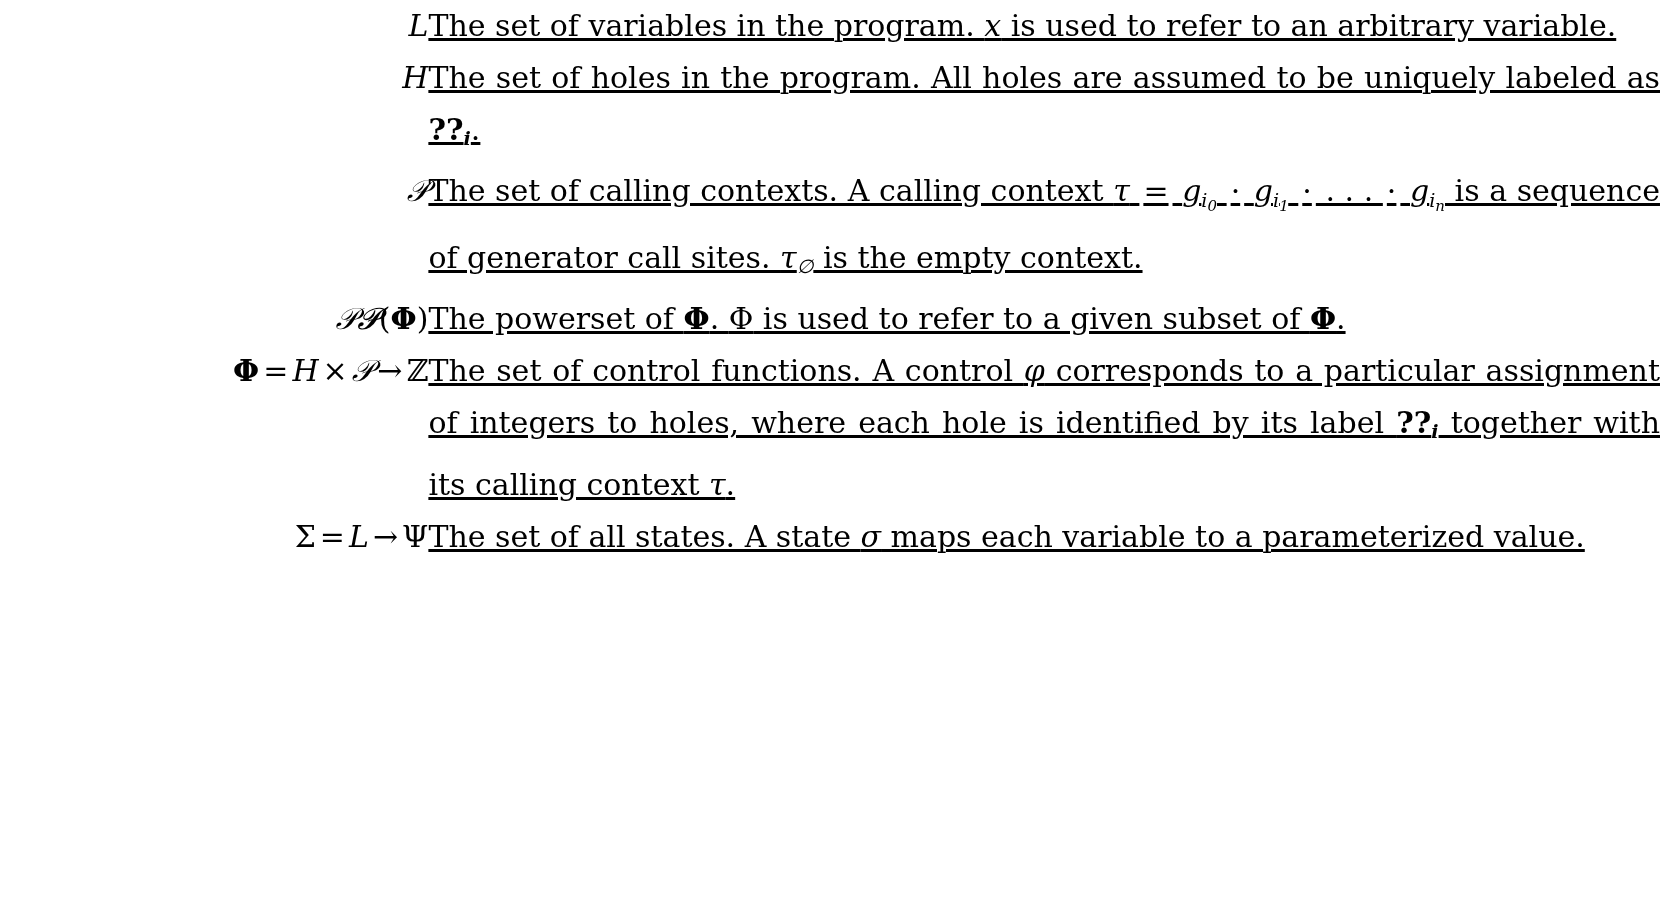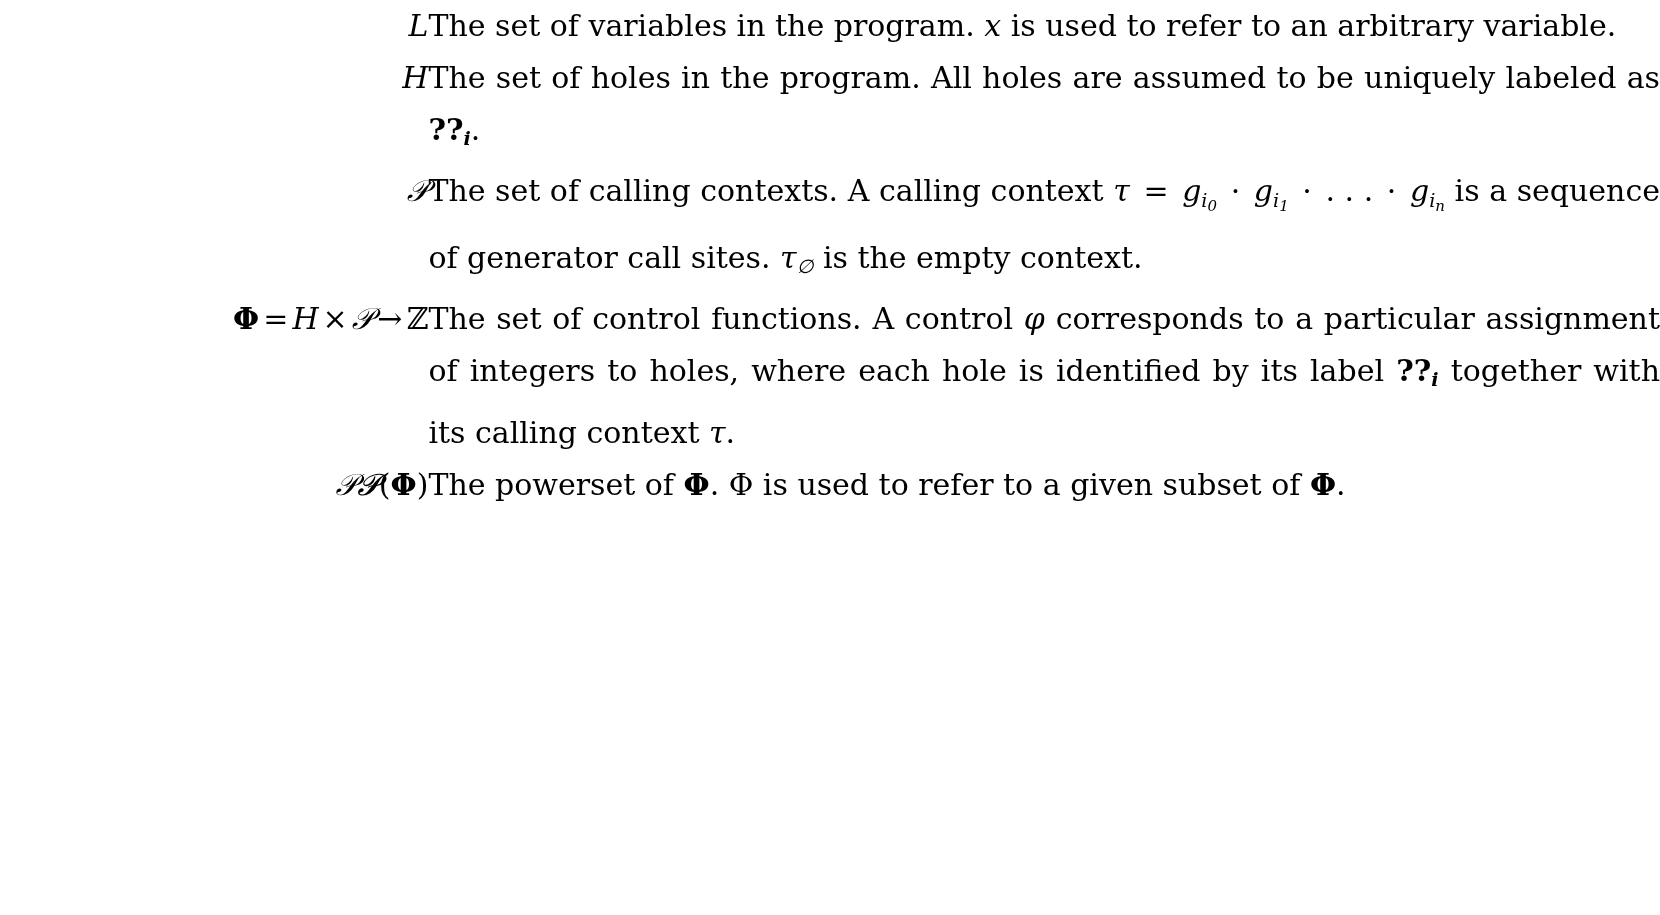--- a/index.html
+++ b/index.html
@@ -42,20 +42,21 @@
     padding-right: 60px;
     font-size: 30px;
     line-height: 52px;
     text-align: justify;
     text-justify: inter-word;
     hyphens: none;
   }
 
   .desc-cell > span {
     display: block;
+    text-decoration: underline;
   }
 
   
   .mi {            
     font-style: italic;
     font-family: "DejaVu Serif", "Liberation Serif", serif;
   }
   .mcal {          
     font-style: italic;
     font-family: "DejaVu Serif", "Liberation Serif", serif;
@@ -122,35 +123,44 @@
         <span class="op">·</span> <span class="mi">g</span><sub><span class="mi">i</span><sub>1</sub></sub>
         <span class="op">·</span>
         . . . <span class="op">·</span> <span class="mi">g</span><sub><span class="mi">i</span><sub>n</sub></sub>
         is a sequence of generator call sites. <span class="mi">τ</span><sub>∅</sub> is the empty
         context.</span>
       </td>
     </tr>
 
     <tr>
       <td class="sym-cell">
+        <span class="mcal">𝒫</span><span class="mcal">𝓟</span>(<span class="mbf mup">Φ</span>)
+      </td>
+      <td class="desc-cell">
+        <span>The powerset of <span class="mbf mup">Φ</span>. <span class="mup">Φ</span> is used to refer to a given subset of
+        <span class="mbf mup">Φ</span>.</span>
+      </td>
+    </tr>
+
+    <tr>
+      <td class="sym-cell">
         <span class="mbf mup">Φ</span><span class="op">=</span><span class="mi">H</span><span class="op">×</span><span class="mcal">𝒫</span><span class="op">→</span><span class="mbb">ℤ</span>
       </td>
       <td class="desc-cell">
         <span>The set of control functions. A control <span class="mi">φ</span> corresponds to a
         particular assignment of integers to holes, where each hole is
         identified by its label <span class="hole">??<sub>i</sub></span> together with its calling context <span class="mi">τ</span>.</span>
       </td>
     </tr>
 
+
     <tr>
       <td class="sym-cell">
-        <span class="mcal">𝒫</span><span class="mcal">𝓟</span>(<span class="mbf mup">Φ</span>)
+        <span class="mup">Σ</span><span class="op">=</span><span class="mi">L</span><span class="op">→</span><span class="mup">Ψ</span>
       </td>
       <td class="desc-cell">
-        <span>The powerset of <span class="mbf mup">Φ</span>. <span class="mup">Φ</span> is used to refer to a given subset of
-        <span class="mbf mup">Φ</span>.</span>
+        <span>The set of all states. A state <span class="mi">σ</span> maps each variable to a
+        parameterized value.</span>
       </td>
     </tr>
-
-
 
   </tbody>
 </table>
 
 </body></html>

